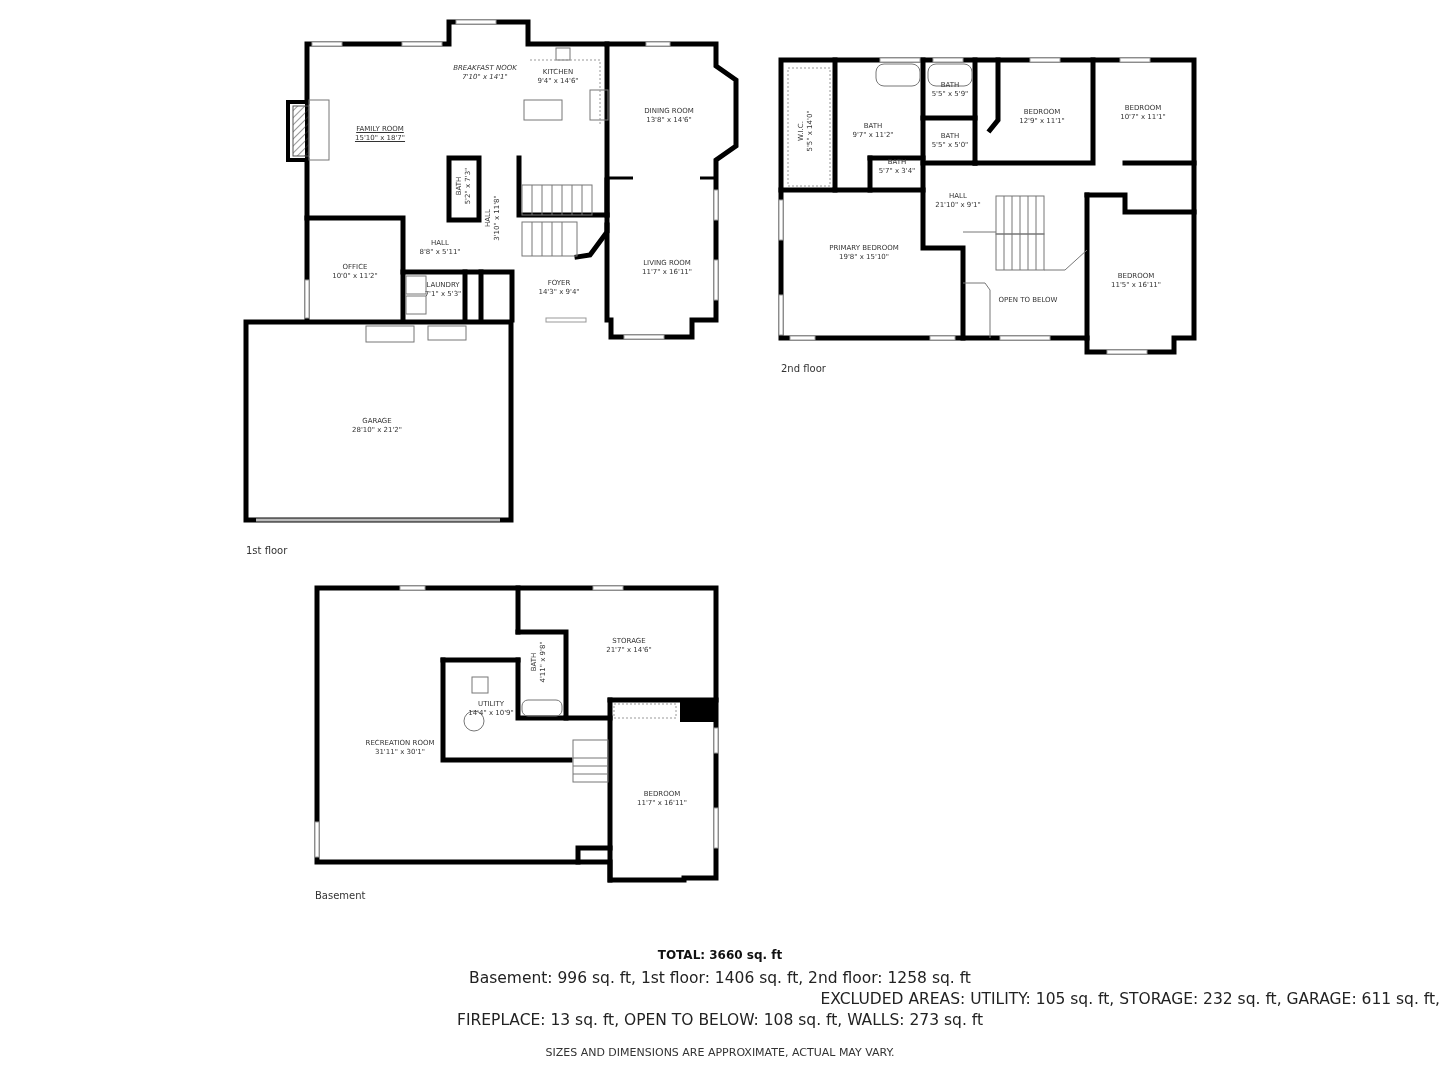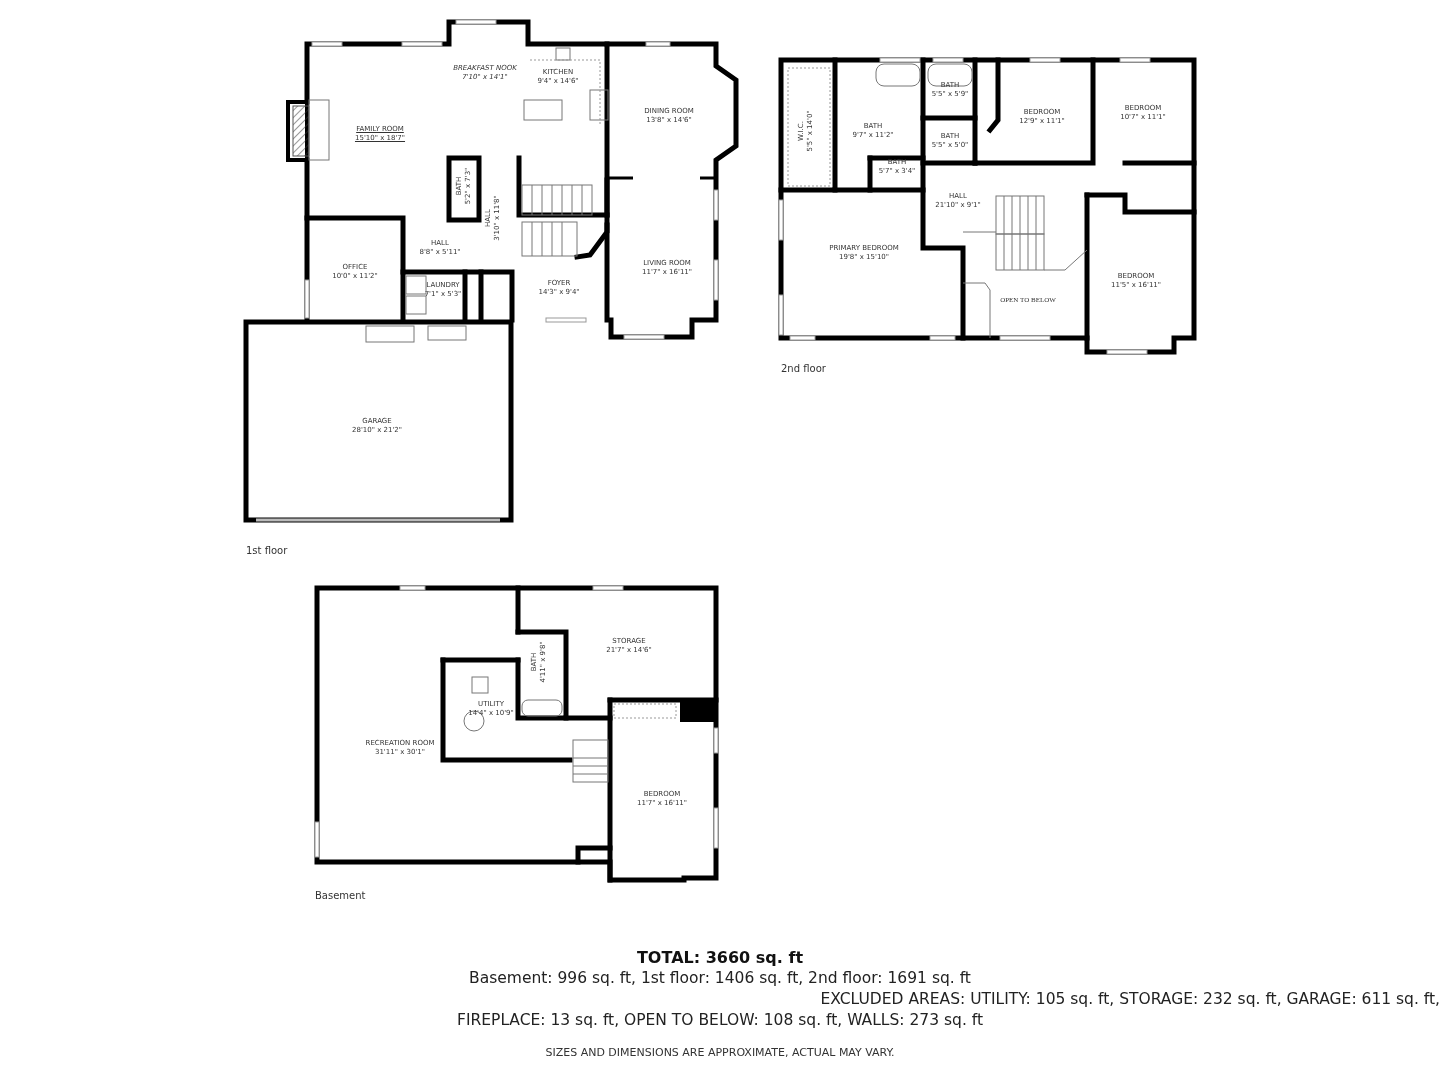--- a/index.html
+++ b/index.html
@@ -7,21 +7,21 @@
   svg#plan{position:absolute;left:0;top:0;width:1440px;height:1080px;}
   .w{stroke:#000;stroke-width:5;fill:none;stroke-linecap:square;}
   .wt{stroke:#000;stroke-width:3;fill:none;}
   .win{stroke:#999;stroke-width:1;fill:#fff;}
   .thin{stroke:#777;stroke-width:1;fill:none;}
   .dash{stroke:#999;stroke-width:1;fill:none;stroke-dasharray:2 2;}
   .lbl{position:absolute;text-align:center;font-size:7px;line-height:9px;color:#333;white-space:nowrap;transform:translate(-50%,-50%);}
   .lbl.v{transform:translate(-50%,-50%) rotate(-90deg);}
   .floor{position:absolute;font-size:10px;color:#333;}
   .summary{position:absolute;left:0;width:1440px;text-align:center;}
-  .total{top:948px;font-size:16px;font-weight:bold;color:#111;}
+  .total{top:948px;font-size:12px;font-weight:bold;color:#111;}
   .line{font-size:15.5px;color:#222;}
   .l1{top:969px;} .l2{top:990px;text-align:right;} .l3{top:1011px;}
   .disc{top:1046px;font-size:11px;color:#333;}
 </style>
 </head>
 <body>
 
 <svg id="plan" viewBox="0 0 1440 1080">
 
   <g>
@@ -248,21 +248,21 @@
     <div>10'7" x 11'1"</div>
   </div>
 <div class="lbl" style="left:958px;top:201px;">
     <div>HALL</div>
     <div>21'10" x 9'1"</div>
   </div>
 <div class="lbl" style="left:864px;top:253px;">
     <div>PRIMARY BEDROOM</div>
     <div>19'8" x 15'10"</div>
   </div>
-<div class="lbl" style="left:1028px;top:300px;font-family:Liberation Serif, serif;">
+<div class="lbl" style="left:1028px;top:300px;">
     <div>OPEN TO BELOW</div>
   </div>
 <div class="lbl" style="left:1136px;top:281px;">
     <div>BEDROOM</div>
     <div>11'5" x 16'11"</div>
   </div>
 <div class="floor" style="left:781px;top:363px;">2nd floor</div>
 
 <div class="lbl" style="left:400px;top:748px;">
     <div>RECREATION ROOM</div>
@@ -280,16 +280,16 @@
     <div>STORAGE</div>
     <div>21'7" x 14'6"</div>
   </div>
 <div class="lbl" style="left:662px;top:799px;">
     <div>BEDROOM</div>
     <div>11'7" x 16'11"</div>
   </div>
 <div class="floor" style="left:315px;top:890px;">Basement</div>
 
 <div class="summary total">TOTAL: 3660 sq. ft</div>
-<div class="summary line l1">Basement: 996 sq. ft, 1st floor: 1406 sq. ft, 2nd floor: 1691 sq. ft</div>
+<div class="summary line l1">Basement: 996 sq. ft, 1st floor: 1406 sq. ft, 2nd floor: 1258 sq. ft</div>
 <div class="summary line l2">EXCLUDED AREAS: UTILITY: 105 sq. ft, STORAGE: 232 sq. ft, GARAGE: 611 sq. ft,</div>
 <div class="summary line l3">FIREPLACE: 13 sq. ft, OPEN TO BELOW: 108 sq. ft, WALLS: 273 sq. ft</div>
 <div class="summary disc">SIZES AND DIMENSIONS ARE APPROXIMATE, ACTUAL MAY VARY.</div>
 
 </body></html>

